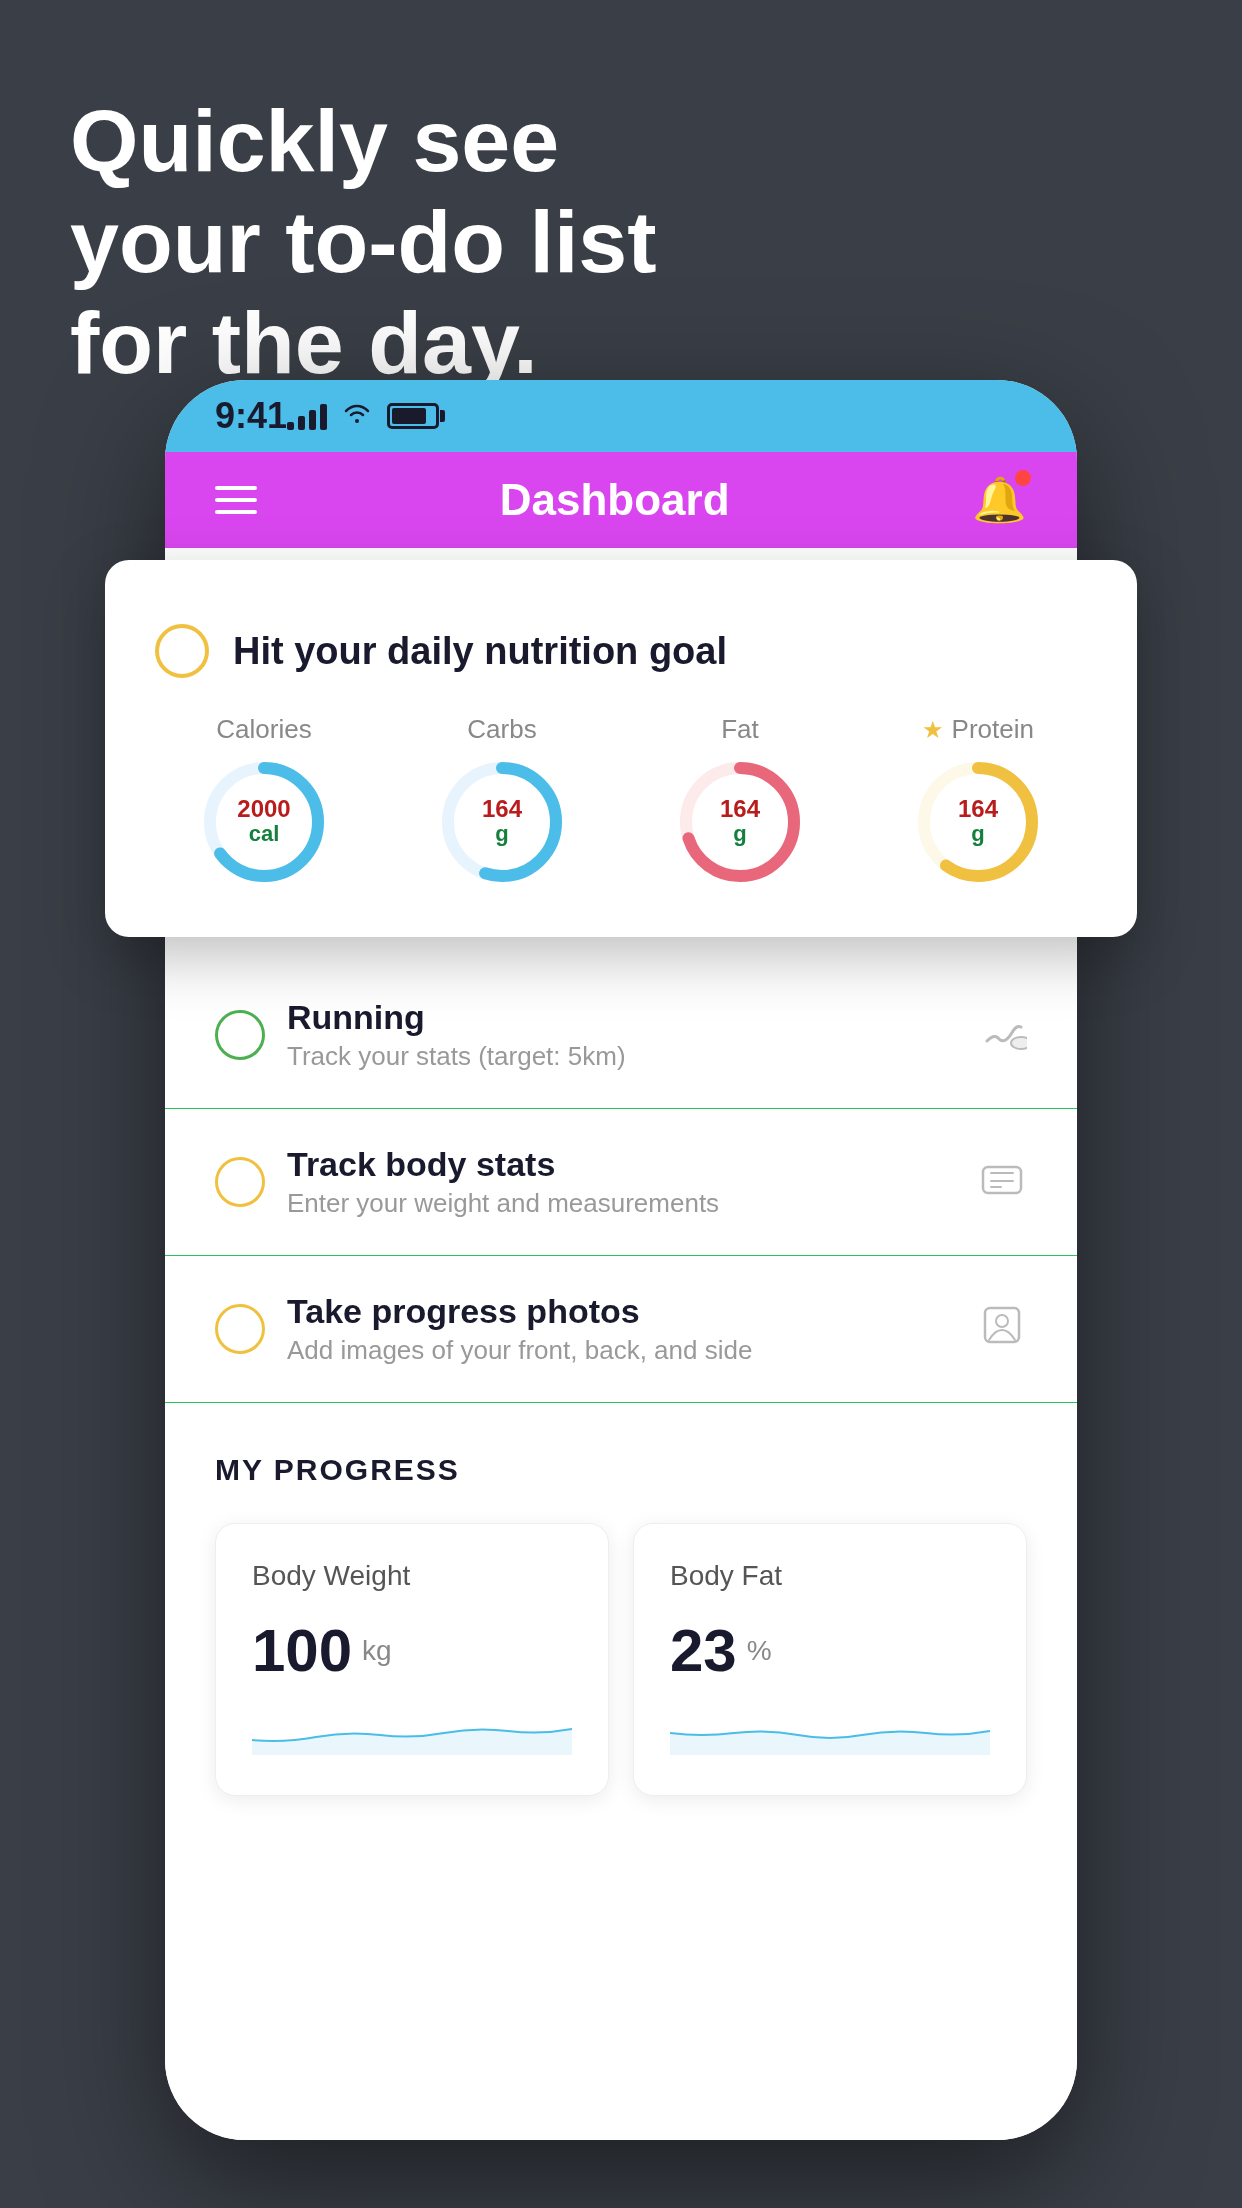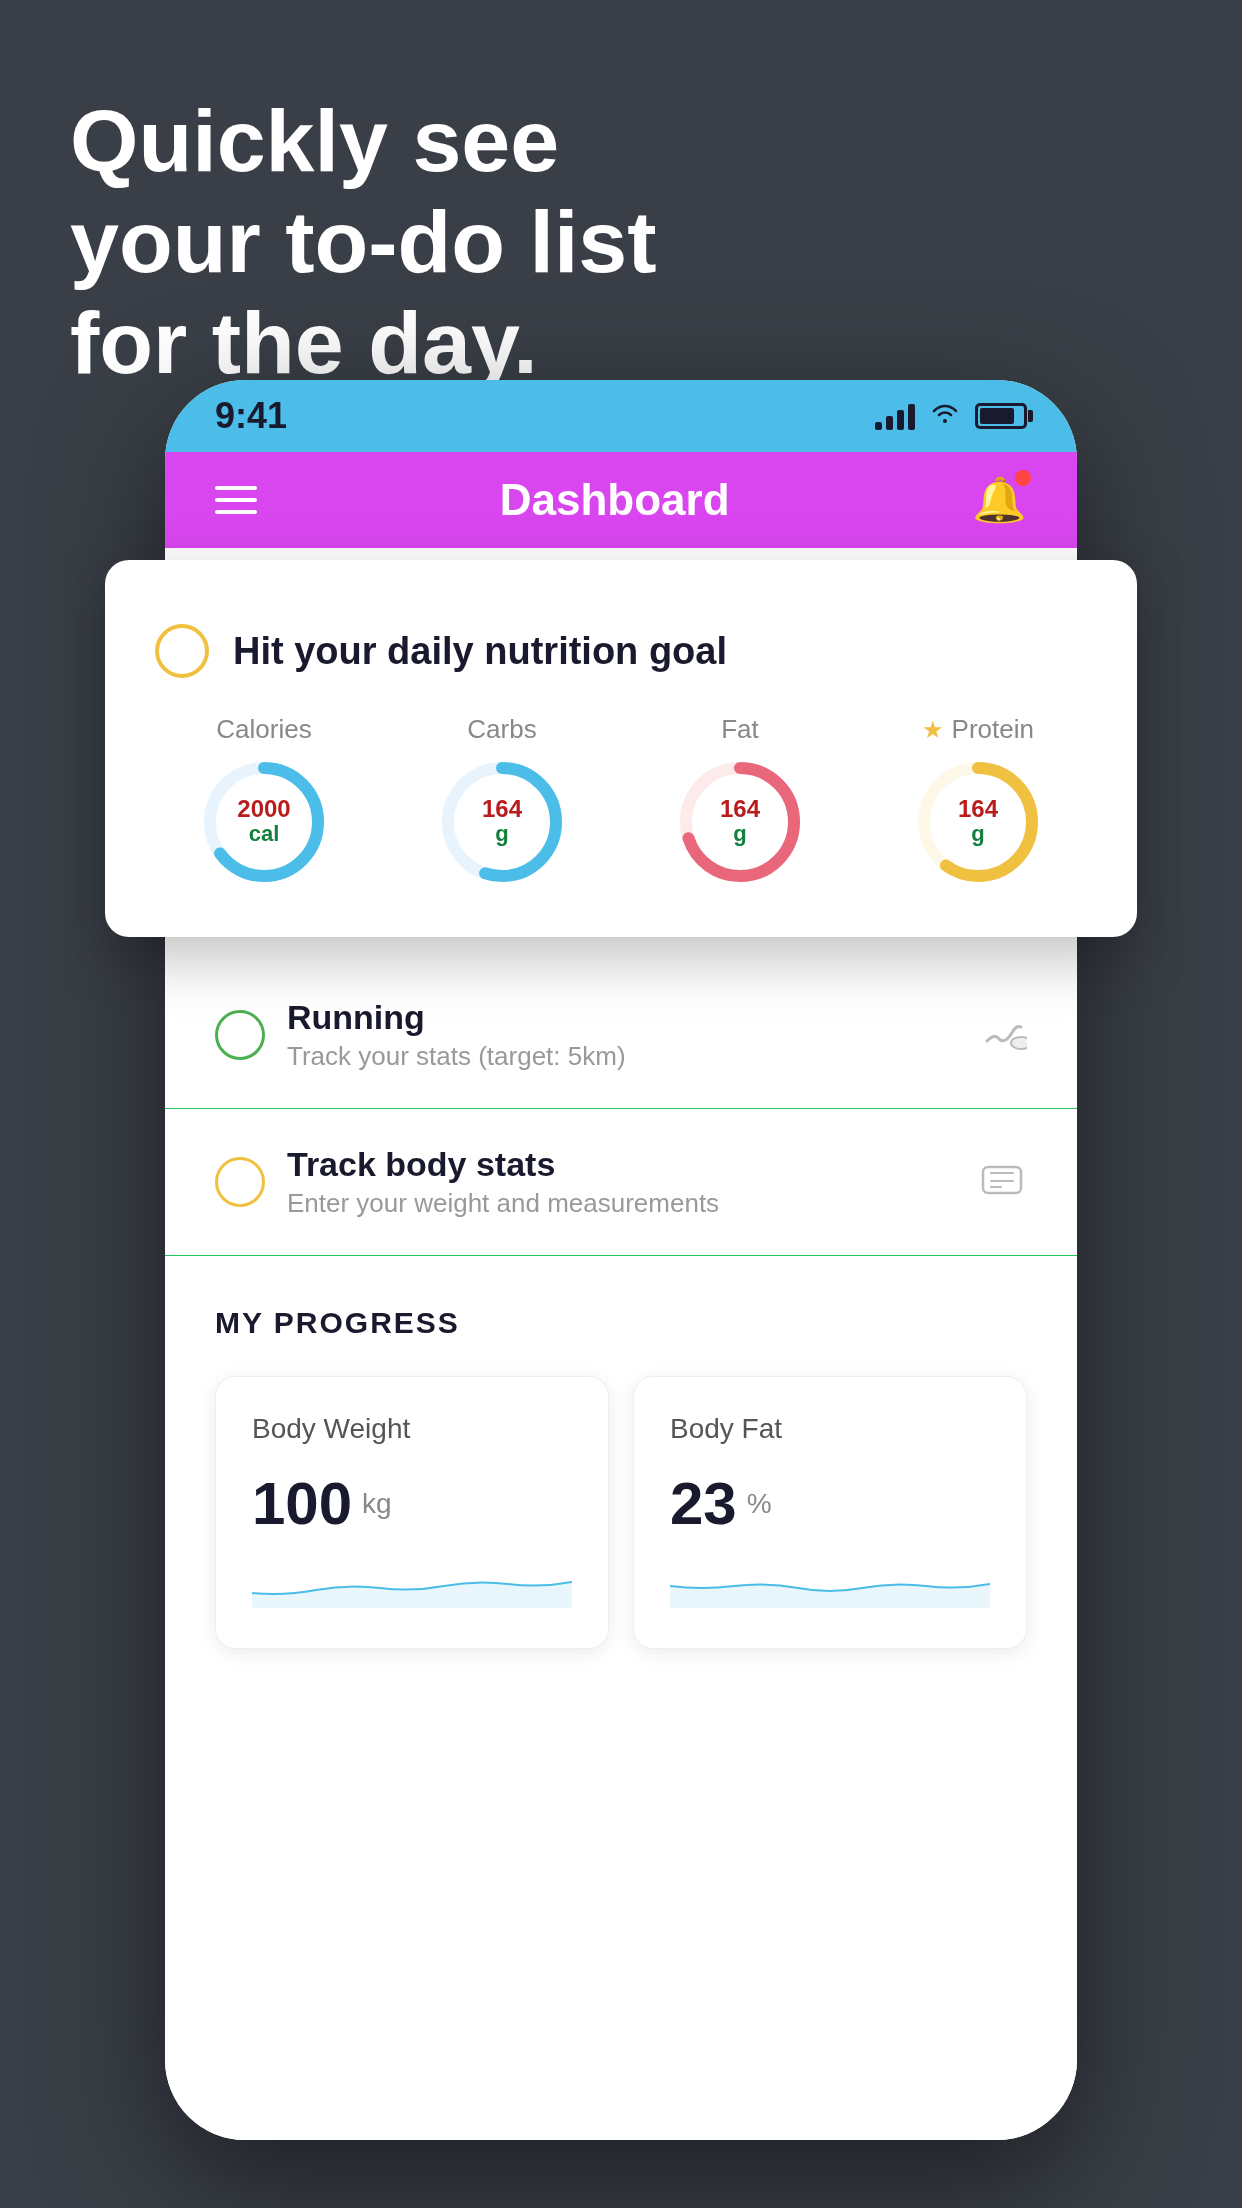--- a/index.html
+++ b/index.html
@@ -37,21 +37,21 @@
       box-shadow: 0 40px 120px rgba(0,0,0,0.5);
       z-index: 2;
     }
 
     
     .status-bar {
       background: #4bbde8;
       height: 72px;
       display: flex;
       align-items: center;
-      justify-content: space-between;
+      justify-content: flex-start;
       padding: 0 50px;
     }
     .status-time {
       color: #1a1a2e;
       font-size: 36px;
       font-weight: 600;
     }
     .status-icons {
       display: flex;
       align-items: center;
@@ -400,20 +400,34 @@
         </div>
         <div class="todo-icon">
           <svg width="50" height="50" viewBox="0 0 50 50" fill="none">
             <rect x="6" y="14" width="38" height="26" rx="5" stroke="#bbb" stroke-width="2.5" fill="white"></rect>
             <path d="M14 20 h22" stroke="#bbb" stroke-width="2" stroke-linecap="round"></path>
             <path d="M14 28 h22" stroke="#bbb" stroke-width="2" stroke-linecap="round"></path>
             <path d="M14 34 h10" stroke="#bbb" stroke-width="2" stroke-linecap="round"></path>
           </svg>
         </div>
       </div>
+      <div class="todo-item">
+        <div class="todo-circle yellow"></div>
+        <div class="todo-text">
+          <div class="todo-main">Take progress photos</div>
+          <div class="todo-sub">Add images of your front, back, and side</div>
+        </div>
+        <div class="todo-icon">
+          <svg width="50" height="50" viewBox="0 0 50 50" fill="none">
+            <rect x="8" y="8" width="34" height="34" rx="5" stroke="#bbb" stroke-width="2.5" fill="white"></rect>
+            <circle cx="25" cy="21" r="6" stroke="#bbb" stroke-width="2"></circle>
+            <path d="M12 40 Q18 30 25 30 Q32 30 38 40" stroke="#bbb" stroke-width="2" fill="none" stroke-linecap="round"></path>
+          </svg>
+        </div>
+      </div>
     </div>
 
     <div class="progress-section">
       <div class="progress-title">MY PROGRESS</div>
       <div class="progress-cards">
 
         <div class="progress-card">
           <div class="progress-card-title">Body Weight</div>
           <div class="progress-value-row">
             <span class="progress-value">100</span>

